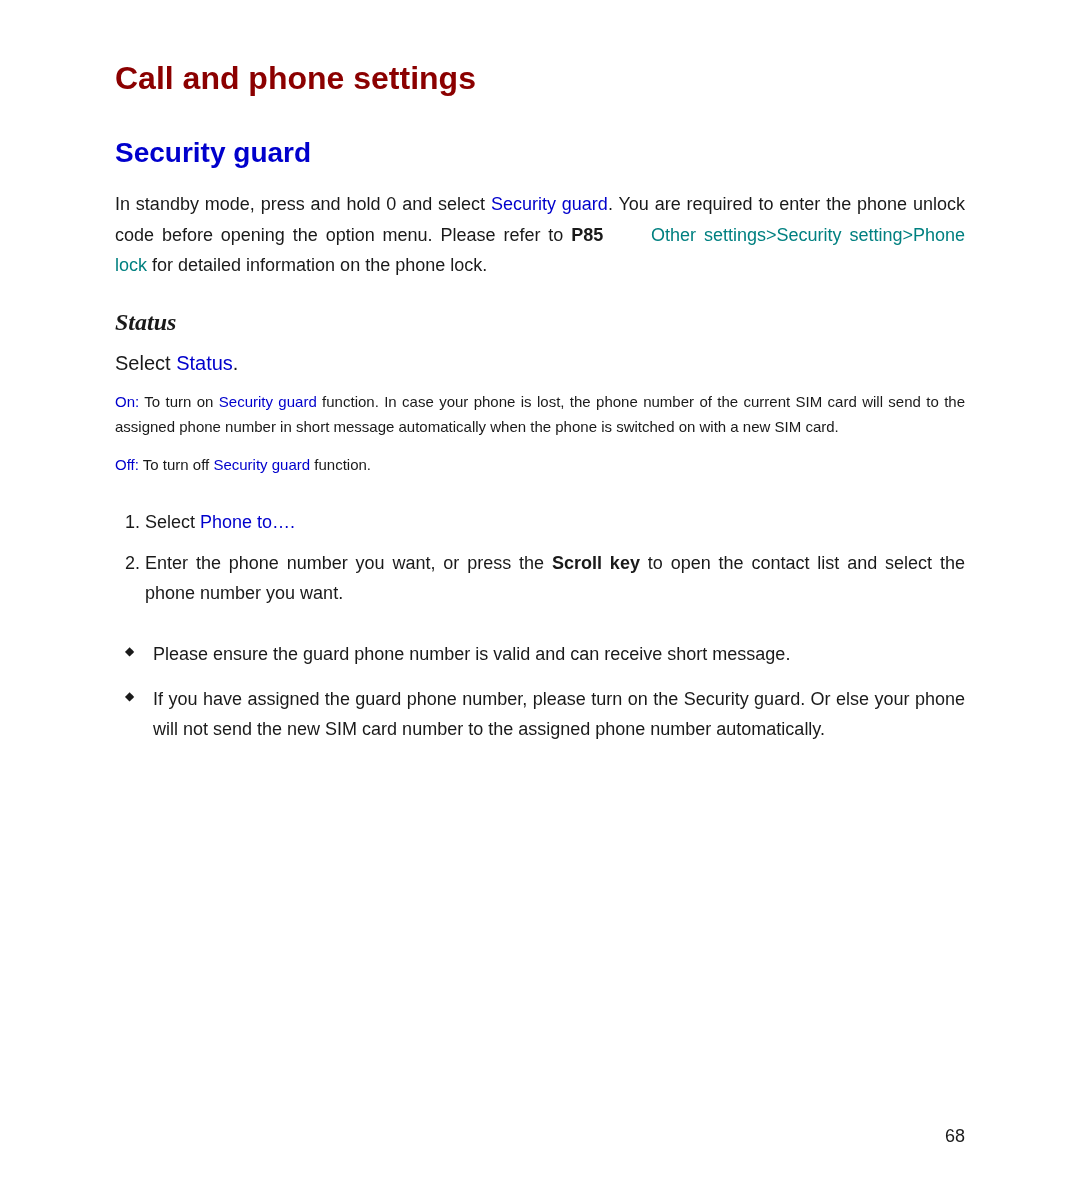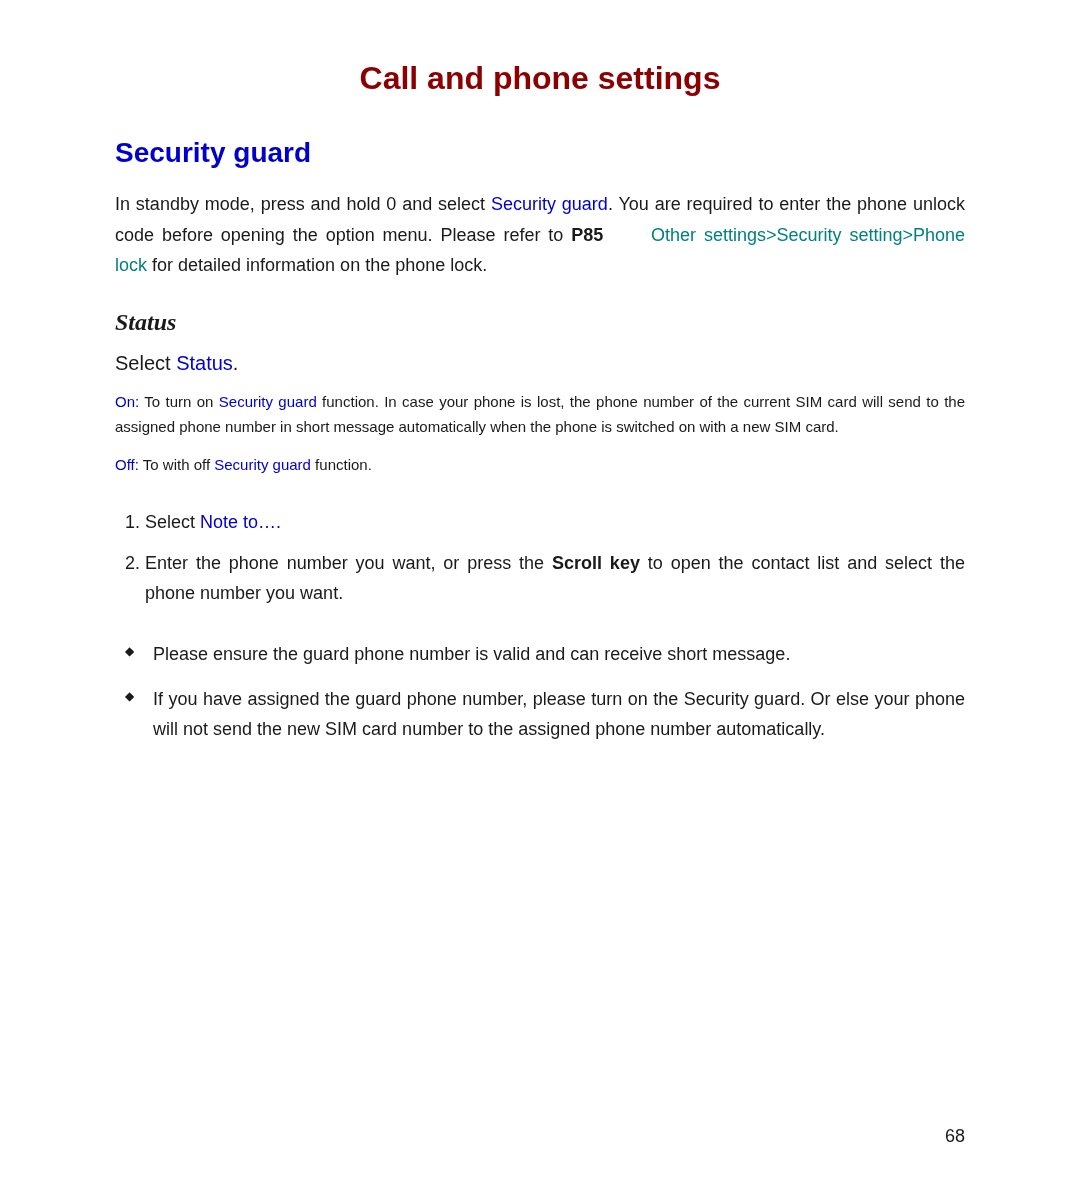--- a/index.html
+++ b/index.html
@@ -11,21 +11,21 @@
     body {
       background: #ffffff;
       font-family: Arial, sans-serif;
       width: 1080px;
       min-height: 1197px;
       padding: 60px 115px 60px 115px;
       color: #1a1a1a;
     }
 
     .page-title {
-      text-align: center;
+      text-align: left;
       color: #8b0000;
       font-size: 32px;
       font-weight: bold;
       margin-bottom: 40px;
       font-family: Arial, sans-serif;
     }
 
     .section-heading {
       color: #0000cc;
       font-size: 28px;
@@ -154,29 +154,29 @@
 
   <p class="select-line">
     <span>Select </span><span class="link-blue">Status</span><span>.</span>
   </p>
 
   <p class="on-off-text">
     <span class="label-blue">On:</span><span> To turn on </span><span class="link-blue">Security guard</span><span> function. In case your phone is lost, the phone number of the current SIM card will send to the assigned phone number in short message automatically when the phone is switched on with a new SIM card.</span>
   </p>
 
   <p class="on-off-text">
-    <span class="label-blue">Off:</span><span> To with off </span><span class="link-blue">Security guard</span><span> function.</span>
+    <span class="label-blue">Off:</span><span> To turn off </span><span class="link-blue">Security guard</span><span> function.</span>
   </p>
 </div>
 
 <div class="section-sub">
 
   <ol class="ordered-list">
     <li>
-      <span>Select </span><span class="link-blue">Note to….</span>
+      <span>Select </span><span class="link-blue">Phone to….</span>
     </li>
     <li>
       <span>Enter the phone number you want, or press the </span><span class="bold-text">Scroll key</span><span> to open the contact list and select the phone number you want.</span>
     </li>
   </ol>
 </div>
 
 <div>
   <ul class="bullet-list">
     <li>Please ensure the guard phone number is valid and can receive short message.</li>

